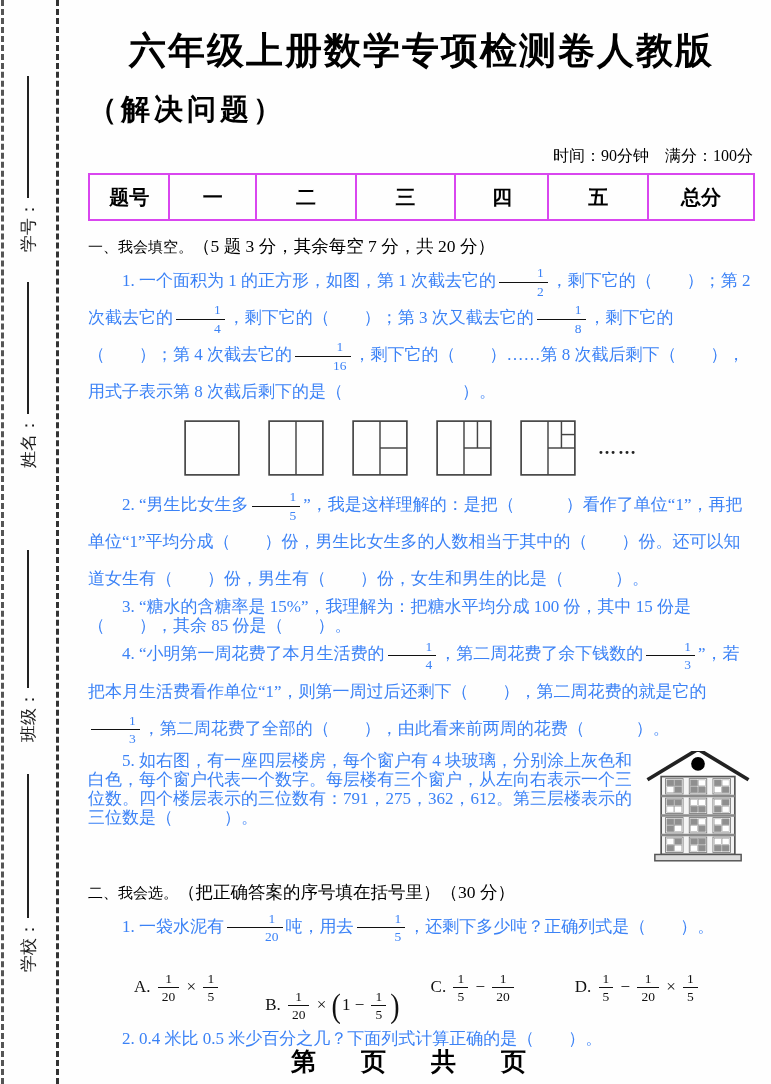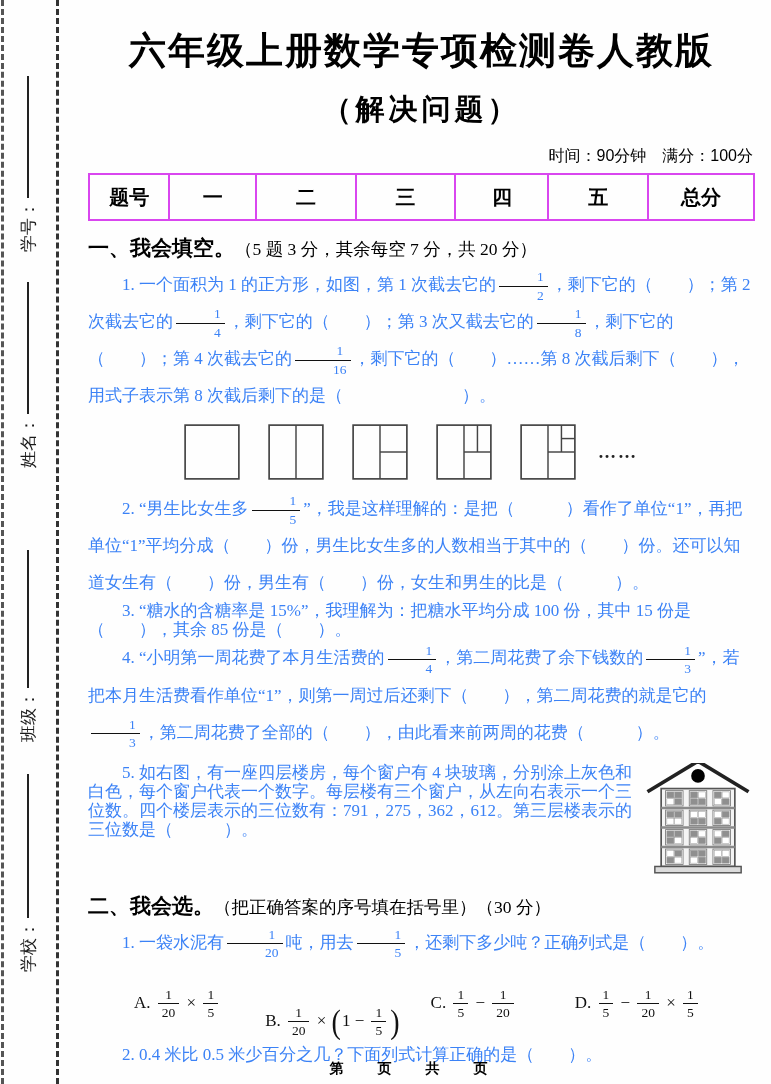--- a/index.html
+++ b/index.html
@@ -14,58 +14,58 @@
   .side-field .fill-line{flex:1;height:0;border-bottom:2px solid #222;margin-left:3px;}
   #sf0{top:252px;width:176px;}
   #sf1{top:468px;width:186px;}
   #sf2{top:742px;width:192px;}
   #sf3{top:972px;width:198px;}
 
   
   .content{position:absolute;left:88px;top:0;width:667px;}
   .title{margin:26px 0 0;text-align:center;font-size:37px;font-weight:900;
          font-family:"Liberation Sans",sans-serif;letter-spacing:2px;color:#000;}
-  .subtitle{margin:14px 0 0;text-align:center;font-size:29px;font-weight:900;
+  .subtitle{margin:14px 0 0;text-align:left;font-size:29px;font-weight:900;
             font-family:"Liberation Sans",sans-serif;letter-spacing:4px;color:#000;}
-  .meta{text-align:right;font-size:16px;font-family:Liberation Sans, sans-serif;margin:16px 2px 6px 0;color:#000;}
+  .meta{text-align:right;font-size:16px;font-family:Liberation Serif, serif;margin:16px 2px 6px 0;color:#000;}
 
   table.score{border-collapse:collapse;width:100%;table-layout:fixed;}
   table.score td{border:2px solid #d946ef;height:40px;text-align:center;vertical-align:middle;
                  font-family:"Liberation Sans",sans-serif;font-weight:bold;font-size:20px;color:#000;}
   table.score tr:first-child td{height:42px;}
   td.c0{width:12%;} td.c1{width:13%;} td.c2{width:15%;} td.c3{width:15%;}
   td.c4{width:14%;} td.c5{width:15%;} td.c6{width:16%;}
 
   .sechead{font-size:17.5px;margin:13px 0 4px;color:#000;}
-  .sechead .h{font-weight:bold;font-family:"Liberation Sans",sans-serif;font-size:21px;}
+  .sechead .h{font-weight:normal;font-family:"Liberation Sans",sans-serif;font-size:15px;}
 
   p.q{margin:0;font-size:17px;text-indent:2em;color:#3b82f6;}
   p.lh-f{line-height:37px;}   
   p.lh-n{line-height:19px;}   
 
   .frac{display:inline-block;vertical-align:middle;text-align:center;font-size:13.5px;line-height:1.15;margin:0 3px;}
   .frac .fnum{display:block;padding:0 4px 1px;border-bottom:1.5px solid #111;}
   .frac .fden{display:block;padding:1px 4px 0;}
   .bigp{display:inline-block;font-size:28px;vertical-align:middle;line-height:1;transform:scaleY(1.2);margin:0 1px;font-weight:400;}
 
   .squares-row{display:flex;align-items:center;margin:10px 0 10px 96px;}
   .squares{display:flex;align-items:center;gap:28px;}
   svg.sq{width:56px;height:56px;display:block;}
   .dots{font-size:18px;font-weight:bold;letter-spacing:2px;margin-left:22px;color:#222;}
 
-  .q5wrap{overflow:hidden;margin-top:12px;}
+  .q5wrap{overflow:hidden;margin-top:4px;}
   .building-box{float:right;width:110px;height:120px;margin:-6px 2px 2px 10px;}
   .building-box svg{width:100%;height:100%;display:block;}
 
   .opts4{display:flex;align-items:center;padding-left:46px;margin:8px 0 6px;font-size:17px;}
   .opts4 .opt:nth-child(1){margin-right:44px;}
   .opts4 .opt:nth-child(2){margin-right:30px;margin-top:36px;}
   .opts4 .opt:nth-child(3){margin-right:58px;}
 
-  .footer{position:absolute;left:88px;right:32px;bottom:6px;text-align:center;font-size:14px;font-weight:bold;
+  .footer{position:absolute;left:88px;right:32px;bottom:6px;text-align:center;font-size:25px;font-weight:bold;
           font-family:Liberation Sans, sans-serif;letter-spacing:10px;color:#000;}
 </style>
 </head>
 <body>
 
 <div class="page">
 
   <div class="edge-dash"></div>
   <div class="cut-dash"></div>
 

